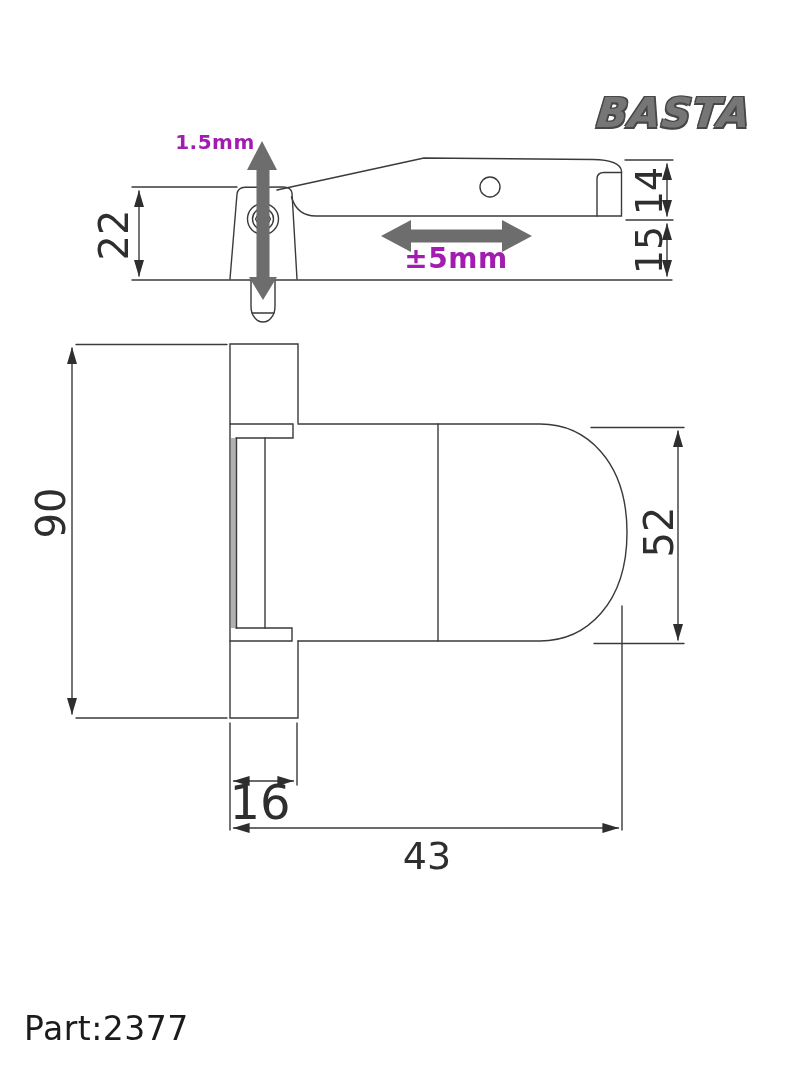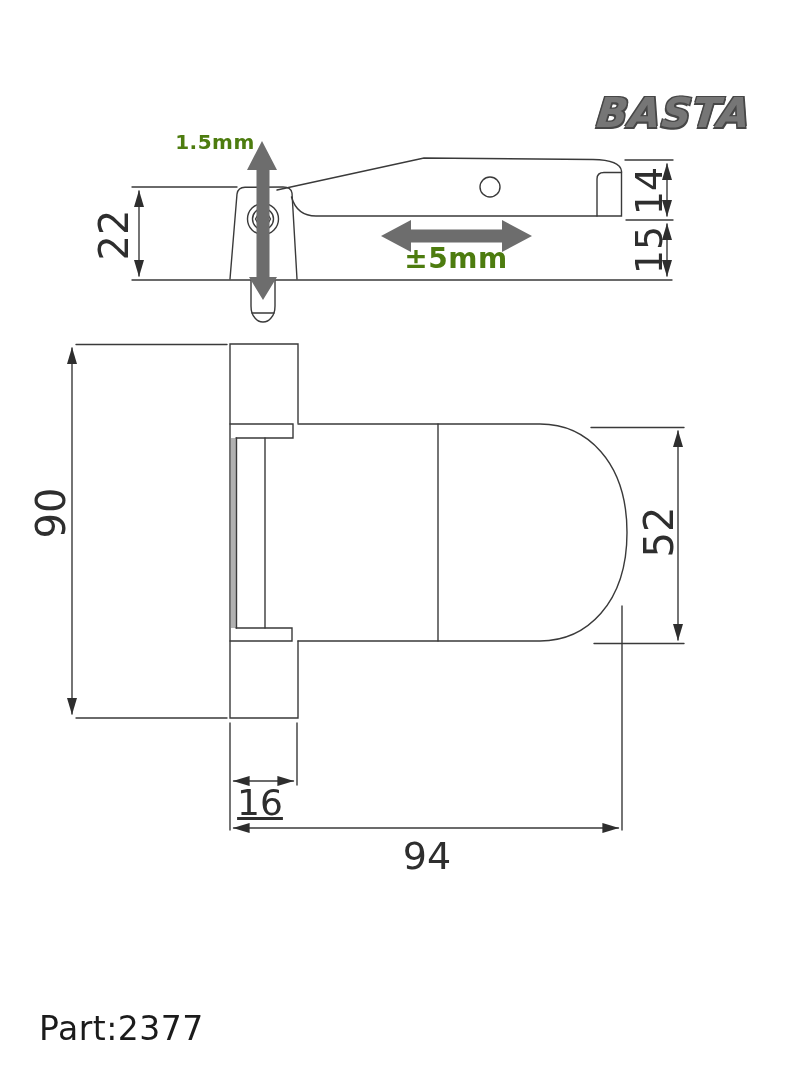--- a/index.html
+++ b/index.html
@@ -14,32 +14,32 @@
   #drawing-svg{position:absolute;left:0;top:0;}
   .lbl{
     position:absolute;
     display:flex;align-items:center;justify-content:center;
     color:var(--line,#333);
     white-space:nowrap;
     pointer-events:none;
   }
   .dim-num{font-size:38px;color:#2e2e2e;}
   .rot{transform:rotate(-90deg);}
-  .adj{font-weight:bold;font-size:20px;color:#4d7c0f;letter-spacing:.5px;}
+  .adj{font-weight:bold;font-size:20px;color:#a21caf;letter-spacing:.5px;}
   .logo{
     font-style:italic;font-weight:900;font-size:41px;
     color:var(--logo,#767676);
     letter-spacing:1px;
     transform:skewX(-6deg);
     text-shadow:
       -1.5px -1.5px 0 #474747, 1.5px -1.5px 0 #474747,
       -1.5px  1.5px 0 #474747, 1.5px  1.5px 0 #474747;
   }
   .part{
-    font-size:33px;color:var(--text,#1b1b1b);letter-spacing:.5px;margin-left:15px;
+    font-size:33px;color:var(--text,#1b1b1b);letter-spacing:.5px;
   }
 </style>
 </head>
 <body>
 
 <div id="canvas" style="--line: #3a3a3a; --logo: #767676; --text: #1b1b1b;">
 
   <svg id="drawing-svg" width="800" height="1066" viewBox="0 0 800 1066">
     <defs>
       <marker id="arr" viewBox="0 0 10 6" refX="9.6" refY="3" markerWidth="12" markerHeight="7.2" orient="auto-start-reverse">
@@ -116,19 +116,19 @@
   <div class="lbl dim-num rot" style="left:84px;top:205px;width:60px;height:60px;font-size:40px;">22</div>
 
   <div class="lbl dim-num rot" style="left:619px;top:161px;width:60px;height:60px;">14</div>
 
   <div class="lbl dim-num rot" style="left:619px;top:220px;width:60px;height:60px;">15</div>
 
   <div class="lbl dim-num rot" style="left:21px;top:483px;width:60px;height:60px;font-size:40px;">90</div>
 
   <div class="lbl dim-num rot" style="left:629px;top:502px;width:60px;height:60px;font-size:40px;">52</div>
 
-  <div class="lbl dim-num" style="left:230px;top:782px;width:60px;height:40px;font-size:36px;text-decoration:underline;">16</div>
+  <div class="lbl dim-num" style="left:230px;top:782px;width:60px;height:40px;font-size:48px;">16</div>
 
-  <div class="lbl dim-num" style="left:397px;top:835px;width:60px;height:42px;">94</div>
+  <div class="lbl dim-num" style="left:397px;top:835px;width:60px;height:42px;">43</div>
 
   <div class="lbl part" style="left:24px;top:1008px;height:40px;">Part:2377</div>
 
 </div>
 
 </body></html>

